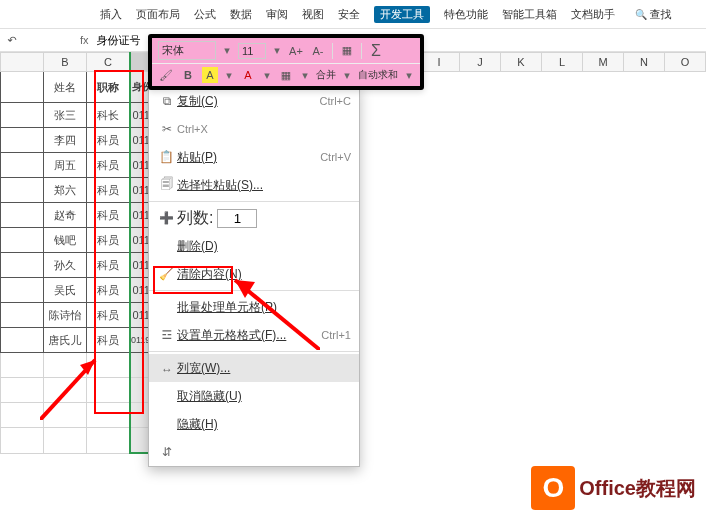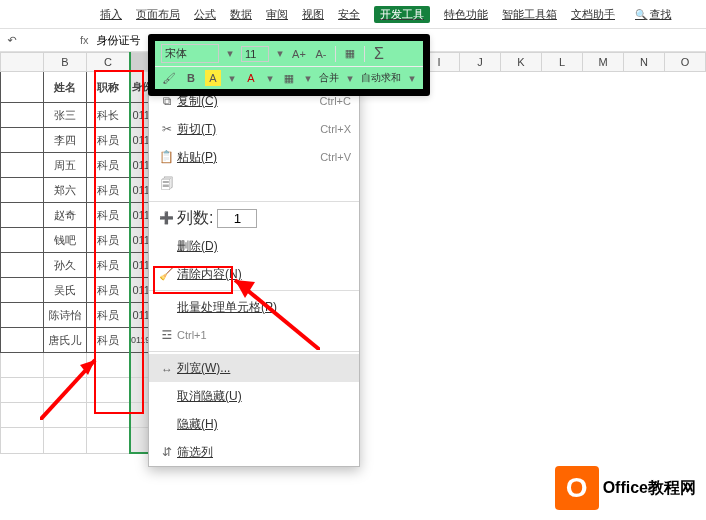--- a/index.html
+++ b/index.html
@@ -1,24 +1,24 @@
 <!DOCTYPE html>
 <html><head>
 <meta charset="utf-8">
 <style>
   body { margin:0; font-family:"Microsoft YaHei",Arial,sans-serif; font-size:11px; color:#333; background:#fff; width:706px; height:520px; overflow:hidden; position:relative; }
-  .ribbon-tabs { display:flex; align-items:center; gap:14px; padding:4px 10px 4px 100px; border-bottom:1px solid #e0e0e0; height:20px;text-decoration:underline; }
+  .ribbon-tabs { display:flex; align-items:center; gap:14px; padding:4px 10px 4px 100px; border-bottom:1px solid #e0e0e0; height:20px; }
   .ribbon-tabs span { cursor:pointer; }
-  .ribbon-tabs .active { background:#15803d; color:#fff; padding:1px 6px; border-radius:2px; }
+  .ribbon-tabs .active { background:#0369a1; color:#fff; padding:1px 6px; border-radius:2px; }
   .ribbon-tabs .search { margin-left:6px; display:flex; align-items:center; gap:2px; }
   .ribbon-tabs .search::before { content:"🔍"; font-size:10px; }
   .fx-row { display:flex; align-items:center; border-bottom:1px solid #e0e0e0; height:22px; padding:0 4px; }
   .fx-row .fx { margin:0 6px 0 60px; color:#666; }
   .fx-row .fx-input { flex:0 0 200px; border:none; outline:none; font-size:11px; }
-  .mini-toolbar { position:absolute; left:148px; top:34px; background:#86efac; border:7px solid #000000; border-radius:3px; box-shadow:0 2px 6px rgba(0,0,0,.15); z-index:10; }
+  .mini-toolbar { position:absolute; left:148px; top:34px; background:#f9a8d4; border:4px solid #000000; border-radius:3px; box-shadow:0 2px 6px rgba(0,0,0,.15); z-index:10; }
   .mini-toolbar .r1 { display:flex; align-items:center; padding:3px 6px; gap:6px; border-bottom:1px solid #eee; }
   .mini-toolbar .r2 { display:flex; align-items:center; padding:3px 6px; gap:6px; }
   .fontbox { border:1px solid #ccc; font-size:11px; padding:1px 3px; }
   .dd { width:10px; text-align:center; color:#666; }
   .ic { width:16px; height:16px; display:inline-flex; align-items:center; justify-content:center; font-size:11px; color:#555; }
   .sheet { border-collapse:collapse; width:706px; }
   .sheet th, .sheet td { border:1px solid #d4d4d4; padding:0; height:24px; font-size:11px; text-align:center; font-weight:normal; color:#444; }
   .colhead { background:#f6f6f6; height:18px !important; }
   .colhead th { height:18px; }
   .sel-col { background:#e8e8e8; border-left:2px solid #2e9b4f !important; border-right:2px solid #2e9b4f !important; }
@@ -32,21 +32,21 @@
   .context-menu .item .label { flex:1;text-decoration:underline; }
   .context-menu .item .shortcut { color:#888; font-size:11px; }
   .context-menu .sep { height:1px; background:#ddd; margin:2px 0; }
   .context-menu .spin { width:34px; border:1px solid #aaa; text-align:center; margin-left:4px; }
   .red-box { position:absolute; left:94px; top:70px; width:46px; height:340px; border:2px solid #ff0000; z-index:11; pointer-events:none; }
   .red-box2 { position:absolute; left:153px; top:266px; width:76px; height:24px; border:2px solid #ff0000; z-index:11; pointer-events:none; }
   .arrow1 { position:absolute; left:40px; top:350px; width:70px; height:70px; z-index:12; pointer-events:none; }
   .arrow2 { position:absolute; left:220px; top:270px; width:100px; height:80px; z-index:12; pointer-events:none; }
   .watermark { position:absolute; right:10px; bottom:10px; display:flex; align-items:center; gap:4px; }
   .watermark .logo { width:44px; height:44px; background:#f60; border-radius:4px; color:#fff; display:flex; align-items:center; justify-content:center; font-size:28px; font-weight:bold; }
-  .watermark .txt1 { color:#000000; font-size:16px; font-weight:bold; line-height:1; }
+  .watermark .txt1 { color:#7f1d1d; font-size:20px; font-weight:bold; line-height:1; }
   .watermark .txt2 { color:#888; font-size:11px; }
 </style>
 </head>
 <body>
 
 <div class="ribbon-tabs">
   <span>插入</span>
   <span>页面布局</span>
   <span>公式</span>
   <span>数据</span>
@@ -108,21 +108,21 @@
     <th style="width:40px">I</th>
     <th style="width:40px">J</th>
     <th style="width:40px">K</th>
     <th style="width:40px">L</th>
     <th style="width:40px">M</th>
     <th style="width:40px">N</th>
     <th style="width:40px">O</th>
   </tr>
   <tr class="data-border">
     <td></td>
-    <th style="font-weight:bold">姓名</th>
+    <th style="font-weight:normal">姓名</th>
     <th style="font-weight:bold">职称</th>
     <th class="sel-col" style="font-weight:bold;font-size:10px">身份证号</th>
     <th style="font-weight:bold">入职年份</th>
     <td style="border-bottom:none;border-right:none" colspan="10" rowspan="15"></td>
   </tr>
   <tr class="data-border">
         <td></td>
         <td>张三</td>
         <td>科长</td>
         <td class="sel-col">011970(</td>
@@ -223,30 +223,30 @@
   </table>
 
 <div class="context-menu">
   <div class="item">
       <span class="micon">⧉</span>
       <span class="label">复制(C)</span>
       <span class="shortcut">Ctrl+C</span>
     </div>
   <div class="item">
       <span class="micon">✂</span>
-      <span class="label">剪切(T)</span>
       <span class="shortcut">Ctrl+X</span>
     </div>
   <div class="item">
       <span class="micon">📋</span>
       <span class="label">粘贴(P)</span>
       <span class="shortcut">Ctrl+V</span>
     </div>
   <div class="item">
       <span class="micon">🗐</span>
+      <span class="label">选择性粘贴(S)...</span>
     </div>
   <div class="sep"></div>
   <div class="item">
       <span class="micon">➕</span>
       <span style="font-size:16px">列数:</span>
       <input class="spin" value="1" style="">
     </div>
   <div class="item">
       <span class="micon"></span>
       <span class="label">删除(D)</span>
@@ -255,38 +255,38 @@
       <span class="micon">🧹</span>
       <span class="label">清除内容(N)</span>
     </div>
   <div class="sep"></div>
   <div class="item">
       <span class="micon"></span>
       <span class="label">批量处理单元格(P)</span>
     </div>
   <div class="item">
       <span class="micon">☲</span>
+      <span class="label">设置单元格格式(F)...</span>
       <span class="shortcut">Ctrl+1</span>
     </div>
   <div class="sep"></div>
   <div class="item hl">
       <span class="micon">↔</span>
       <span class="label">列宽(W)...</span>
     </div>
   <div class="item">
       <span class="micon"></span>
       <span class="label">取消隐藏(U)</span>
     </div>
   <div class="item">
       <span class="micon"></span>
       <span class="label">隐藏(H)</span>
     </div>
   <div class="item">
       <span class="micon">⇵</span>
-      <span class="label">筛选列</span>
     </div>
 </div>
 
 <div class="red-box"></div>
 <div class="red-box2"></div>
 
 <svg class="arrow1">
     <line x1="0" y1="70" x2="55" y2="10" stroke="#ff0000" stroke-width="4"></line>
     <polygon points="55,10 40,15 48,25" fill="#ff0000"></polygon>
   </svg>

